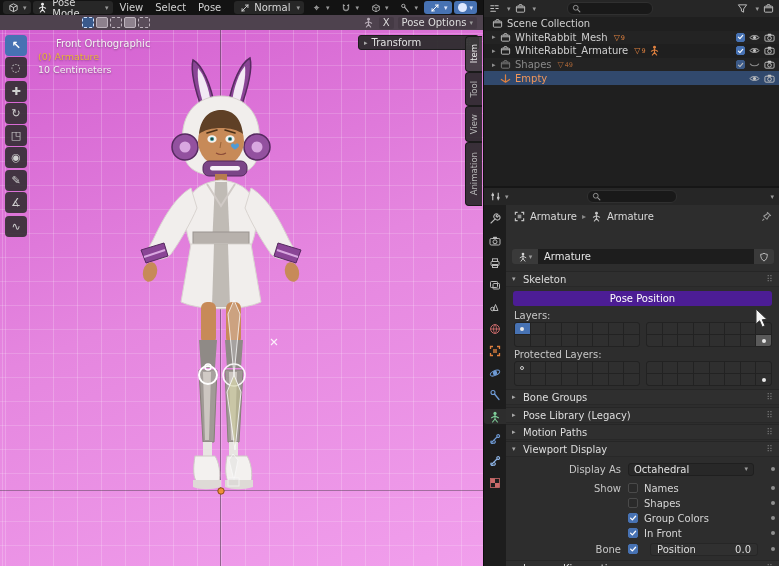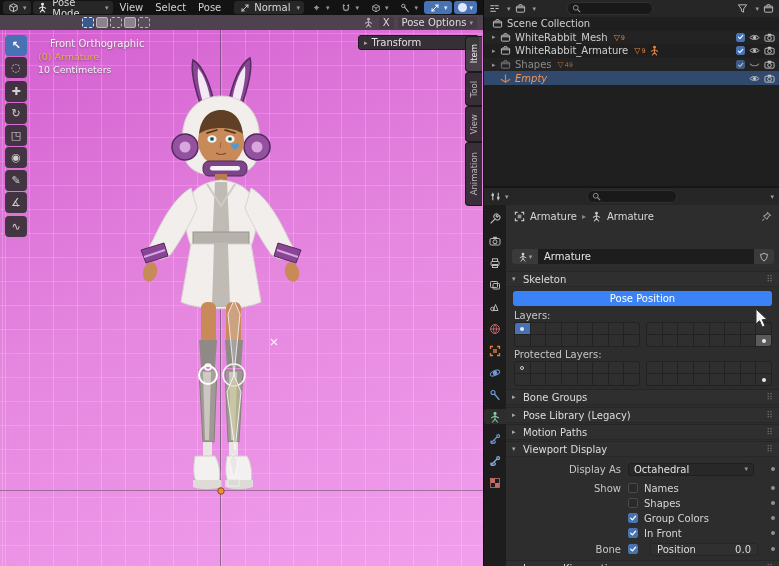--- a/index.html
+++ b/index.html
@@ -37,21 +37,21 @@
       linear-gradient(160deg,#d35fd0 0%,#e586df 48%,#f19fec 100%);
     background-position:5px 11px,5px 11px,0 0;overflow:hidden;}
   #axis-v{left:220px;top:30px;width:1px;height:536px;background:rgba(70,60,70,.55);}
   #axis-h{left:0;top:490px;width:483px;height:1px;background:rgba(70,60,70,.45);}
 
   
   .vtool{left:5px;width:22px;height:21px;background:#2b2b2bdd;border-radius:4px;display:flex;align-items:center;justify-content:center;color:#d0d0d0;font-size:11px;}
   .vtool.active{background:#4772b3;color:#fff;}
 
   
-  #ov1{left:32px;top:38px;color:#f2f2f2;font-size:10px;text-shadow:0 1px 2px rgba(0,0,0,.35);padding-left:18px;}
+  #ov1{left:38px;top:38px;color:#f2f2f2;font-size:10px;text-shadow:0 1px 2px rgba(0,0,0,.35);padding-left:18px;}
   #ov2{left:38px;top:51px;color:#e9b23c;font-size:9.5px;text-shadow:0 1px 2px rgba(0,0,0,.35);}
   #ov3{left:38px;top:64px;color:#f2f2f2;font-size:9.5px;text-shadow:0 1px 2px rgba(0,0,0,.35);}
 
   
   #npanel{left:358px;top:35px;width:121px;height:15px;background:#2a2a2aee;border:1px solid #1c1c1c;border-radius:3px;display:flex;align-items:center;padding:0 5px;box-sizing:border-box;color:#e2e2e2;}
   #npanel .grip{margin-left:auto;}
 
   
   .vtab{left:465px;width:16px;background:#262626e6;border:1px solid #1a1a1a;border-right:none;border-radius:4px 0 0 4px;color:#b8b8b8;font-size:8.5px;display:flex;align-items:center;justify-content:center;}
   .vtab span{writing-mode:vertical-rl;transform:rotate(180deg);}
@@ -62,21 +62,21 @@
   #ol-header{height:17px;background:#262626;display:flex;align-items:center;padding:0 4px;gap:3px;}
   #ol-search{width:76px;height:11px;background:#191919;border:1px solid #303030;border-radius:6px;display:flex;align-items:center;padding:0 4px;gap:3px;margin-left:28px;}
   .olrow{height:13.6px;display:flex;align-items:center;padding-left:8px;position:relative;color:#cfcfcf;}
   .olrow .lbl{margin-left:4px;}
   .olrow.alt{background:#232323;}
   .olrow.sel{background:#31496d;}
   .olrow .rt{position:absolute;right:4px;display:flex;gap:4px;align-items:center;}
   .tri-badge{color:#e0813f;font-size:8px;margin-left:6px;display:flex;align-items:flex-end;}
   .tri-badge .n{font-size:6.5px;margin-left:1px;}
   .gray{color:#8a8a8a;}
-  .orange{color:#f0965a;font-style:italic;}
+  .orange{color:#f0965a;}
   .disc{color:#8f8f8f;font-size:7px;width:8px;}
 
   
   #props{left:483px;top:186px;width:296px;height:380px;background:#2d2d2d;border-left:1px solid #0d0d0d;border-top:2px solid #161616;box-sizing:border-box;}
   #pr-header{height:17px;background:#262626;display:flex;align-items:center;padding:0 5px;}
   #pr-search{width:80px;height:11px;background:#191919;border:1px solid #303030;border-radius:6px;display:flex;align-items:center;padding:0 4px;gap:3px;margin-left:78px;}
   #pr-tabs{position:absolute;left:0;top:17px;width:22px;height:363px;background:#1d1d1d;display:flex;flex-direction:column;align-items:center;padding-top:6px;gap:7px;box-sizing:border-box;}
   .ptab{width:18px;height:15px;display:flex;align-items:center;justify-content:center;border-radius:3px 0 0 3px;}
   .ptab.sel{background:#2d2d2d;width:22px;}
   #pr-body{position:absolute;left:22px;top:17px;width:274px;height:363px;}
@@ -88,21 +88,21 @@
   #namechip{width:26px;background:#3a3a3a;border-radius:3px 0 0 3px;display:flex;align-items:center;justify-content:center;gap:1px;}
   #namefield{flex:1;background:#1d1d1d;display:flex;align-items:center;padding-left:6px;color:#e6e6e6;}
   #shieldchip{width:20px;background:#3a3a3a;border-radius:0 3px 3px 0;display:flex;align-items:center;justify-content:center;}
 
   .phead{position:absolute;left:0;width:274px;height:16px;background:#2f2f2f;border-top:1px solid #262626;border-bottom:1px solid #282828;display:flex;align-items:center;padding:0 6px;box-sizing:border-box;color:#dedede;}
   .phead .grip{margin-left:auto;}
   .phead .car{width:11px;color:#a8a8a8;font-size:7px;}
 
   #segbtns{position:absolute;left:7px;top:86px;width:259px;height:15px;display:flex;border-radius:3px;overflow:hidden;}
   .seg{flex:1;display:flex;align-items:center;justify-content:center;background:#3d3d3d;color:#cfcfcf;}
-  .seg.on{background:#3b82f6;color:#fff;}
+  .seg.on{background:#4c1d95;color:#fff;}
 
   .flabel{position:absolute;color:#c6c6c6;}
   .lgrid{position:absolute;width:124px;height:23px;display:grid;grid-template-columns:repeat(8,1fr);grid-template-rows:1fr 1fr;gap:1px;background:#222;border:1px solid #222;border-radius:3px;overflow:hidden;}
   .lc{background:#2f2f2f;position:relative;}
   .lc.on{background:#4772b3;}
   .lc.hov{background:#5a5a5a;}
   .lc.dot::after{content:"";position:absolute;left:50%;top:50%;width:4px;height:4px;margin:-2px 0 0 -2px;border-radius:50%;background:#e8e8e8;}
   .lc.ring::after{content:"";position:absolute;left:50%;top:50%;width:4px;height:4px;margin:-2px 0 0 -2px;border-radius:50%;border:1px solid #cfcfcf;box-sizing:border-box;}
 
   .prow{position:absolute;left:0;width:274px;height:14px;display:flex;align-items:center;}

